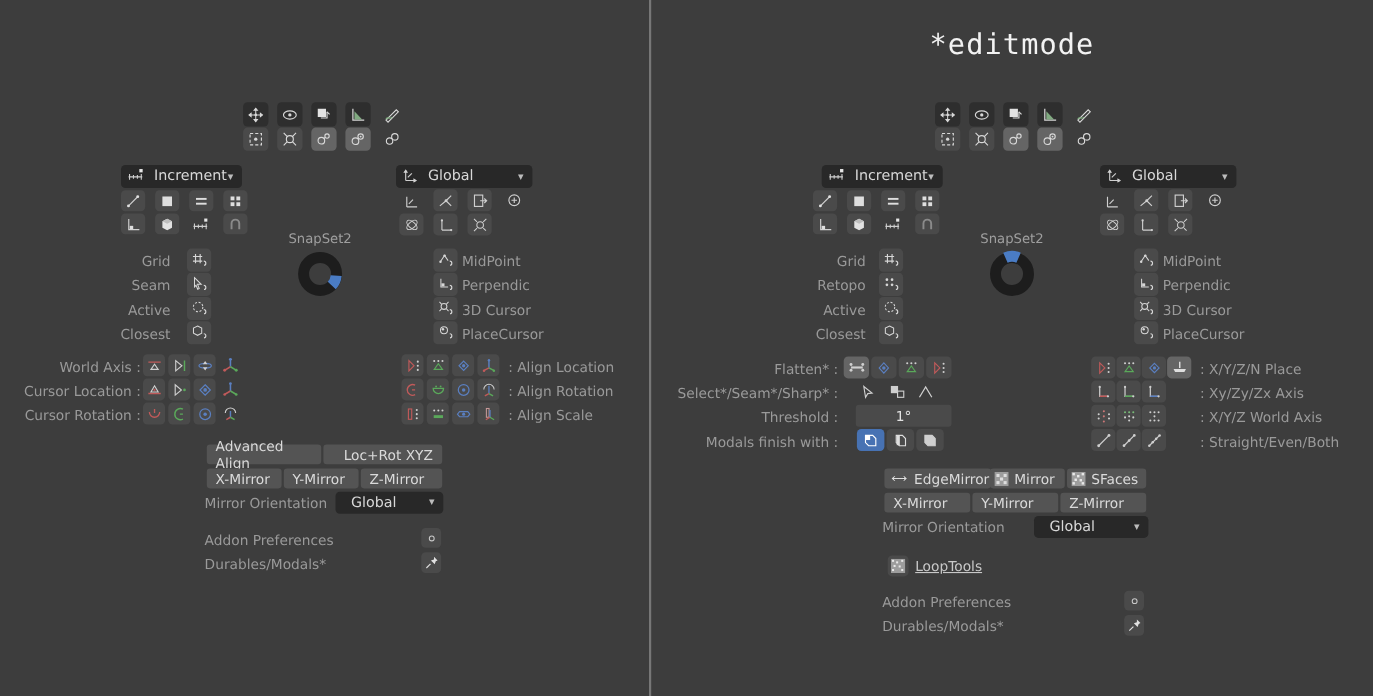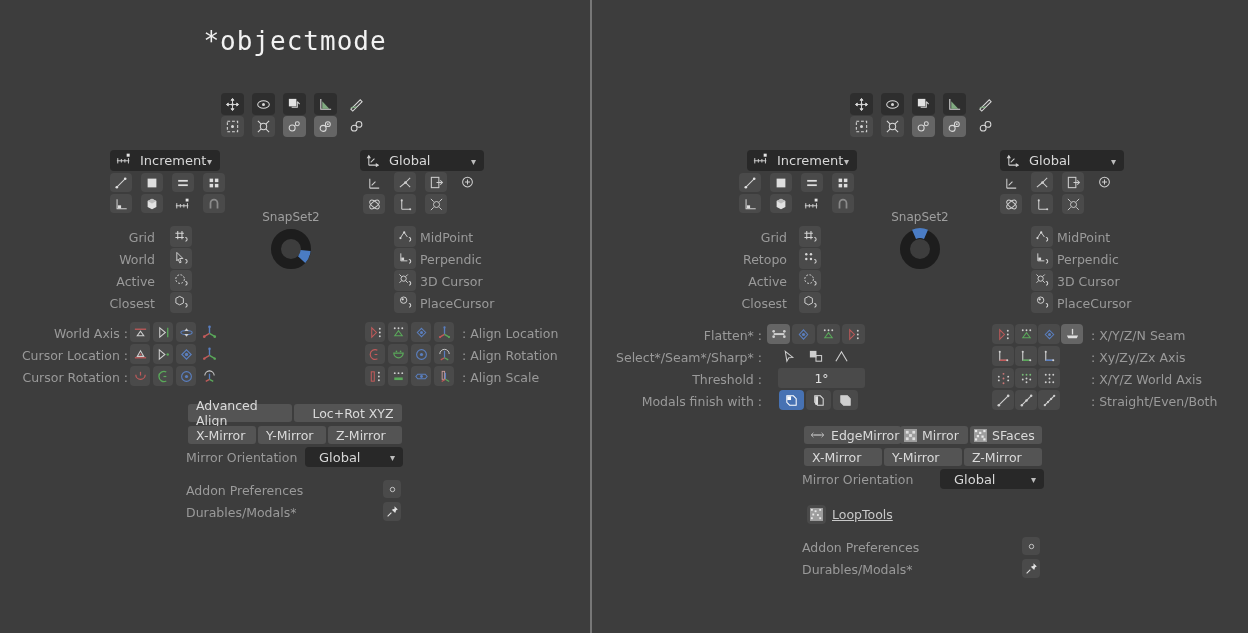--- a/index.html
+++ b/index.html
@@ -80,21 +80,20 @@
 </style>
 </head>
 <body>
 
 <div class="root">
 
   <div class="divider"></div>
 
   <div class="panel panel-left">
 
-    <div class="mode-title">*objectmode</div>
 
     <div class="btn dark" style="left:221px;top:93px;width:23px;height:22px;">
       <svg width="15" height="15" viewBox="0 0 16 16">
           <g stroke="#d8d8d8" stroke-width="1" fill="none">
             <path d="M8 2v12M2 8h12"></path>
             <path d="M8 1.5l-1.6 2h3.2zM8 14.5l-1.6-2h3.2zM1.5 8l2-1.6v3.2zM14.5 8l-2-1.6v3.2z" fill="#d8d8d8"></path>
           </g>
           <circle cx="8" cy="8" r="1.3" fill="#d8d8d8"></circle>
         </svg>
     </div>
@@ -232,21 +231,21 @@
 
     <div class="lbl right" style="left:80px;top:232px;width:75px;">Grid</div>
     <div class="btn mid" style="left:170px;top:226px;width:22px;height:21px;">
       <svg width="15" height="15" viewBox="0 0 16 16">
           <g stroke="#d6d6d6" stroke-width="1.1" fill="none">
             <path d="M4 2v9M8.5 2v9M1.5 4.5h9M1.5 9h9"></path>
             <path d="M12 9c1.6 0 2 1 2 2s-.6 2-1.8 2"></path>
           </g>
         </svg>
     </div>
-    <div class="lbl right" style="left:80px;top:254px;width:75px;">World</div>
+    <div class="lbl right" style="left:80px;top:254px;width:75px;">Seam</div>
     <div class="btn mid" style="left:170px;top:248px;width:22px;height:21px;">
       <svg width="15" height="15" viewBox="0 0 16 16">
           <path d="M3 1.5l6.5 6.5H6l1.6 4-1.5.7L4.5 8.8 3 10.5z" fill="none" stroke="#d6d6d6" stroke-width="1"></path>
           <path d="M12 9c1.6 0 2 1 2 2s-.6 2-1.8 2" stroke="#d6d6d6" stroke-width="1.1" fill="none"></path>
         </svg>
     </div>
     <div class="lbl right" style="left:80px;top:276px;width:75px;">Active</div>
     <div class="btn mid" style="left:170px;top:270px;width:22px;height:21px;">
       <svg width="15" height="15" viewBox="0 0 16 16">
           <g stroke="#d6d6d6" stroke-width="1" fill="none" stroke-dasharray="2 1.6">
@@ -611,20 +610,21 @@
     <div class="btn mid" style="left:383px;top:502px;width:18px;height:19px;">
       <svg width="13" height="13" viewBox="0 0 16 16">
           <path d="M10.5 1.5l4 4-2 1-1.2 3.4-4.2-4.2L10.5 4.5z" fill="#e0e0e0"></path>
           <path d="M6.6 9.4L2 14" stroke="#e0e0e0" stroke-width="1.3"></path>
         </svg>
     </div>
   </div>
 
   <div class="panel panel-right">
 
+    <div class="mode-title">*editmode</div>
 
     <div class="btn dark" style="left:258px;top:93px;width:23px;height:22px;">
       <svg width="15" height="15" viewBox="0 0 16 16">
           <g stroke="#d8d8d8" stroke-width="1" fill="none">
             <path d="M8 2v12M2 8h12"></path>
             <path d="M8 1.5l-1.6 2h3.2zM8 14.5l-1.6-2h3.2zM1.5 8l2-1.6v3.2zM14.5 8l-2-1.6v3.2z" fill="#d8d8d8"></path>
           </g>
           <circle cx="8" cy="8" r="1.3" fill="#d8d8d8"></circle>
         </svg>
     </div>
@@ -1012,21 +1012,21 @@
           <path d="M8 3.5l4.5 4.5L8 12.5 3.5 8z" fill="none" stroke="#5a7fc0" stroke-width="1.1"></path>
           <circle cx="8" cy="8" r="1.6" fill="#5a7fc0"></circle>
         </svg>
     </div>
     <div class="btn on" style="left:469px;top:324px;width:22px;height:20px;">
       <svg width="15" height="15" viewBox="0 0 16 16">
           <path d="M8 2v6" stroke="#dedede" stroke-width="1.4"></path>
           <path d="M2 9h12l-1.5 3h-9z" fill="#dedede"></path>
         </svg>
     </div>
-    <div class="lbl" style="left:499px;top:330px;">: X/Y/Z/N Seam</div>
+    <div class="lbl" style="left:499px;top:330px;">: X/Y/Z/N Place</div>
 
     <div class="btn mid" style="left:400px;top:346px;width:22px;height:20px;">
       <svg width="15" height="15" viewBox="0 0 16 16">
           <path d="M4 3v9h8" stroke="#cfcfcf" stroke-width="1.2" fill="none"></path>
           <path d="M4 12h8" stroke="#c05a5a" stroke-width="1.6"></path>
           <circle cx="4" cy="3" r="1.1" fill="#cfcfcf"></circle>
           <circle cx="12" cy="12" r="1.1" fill="#cfcfcf"></circle>
         </svg>
     </div>
     <div class="btn mid" style="left:423px;top:346px;width:22px;height:20px;">

